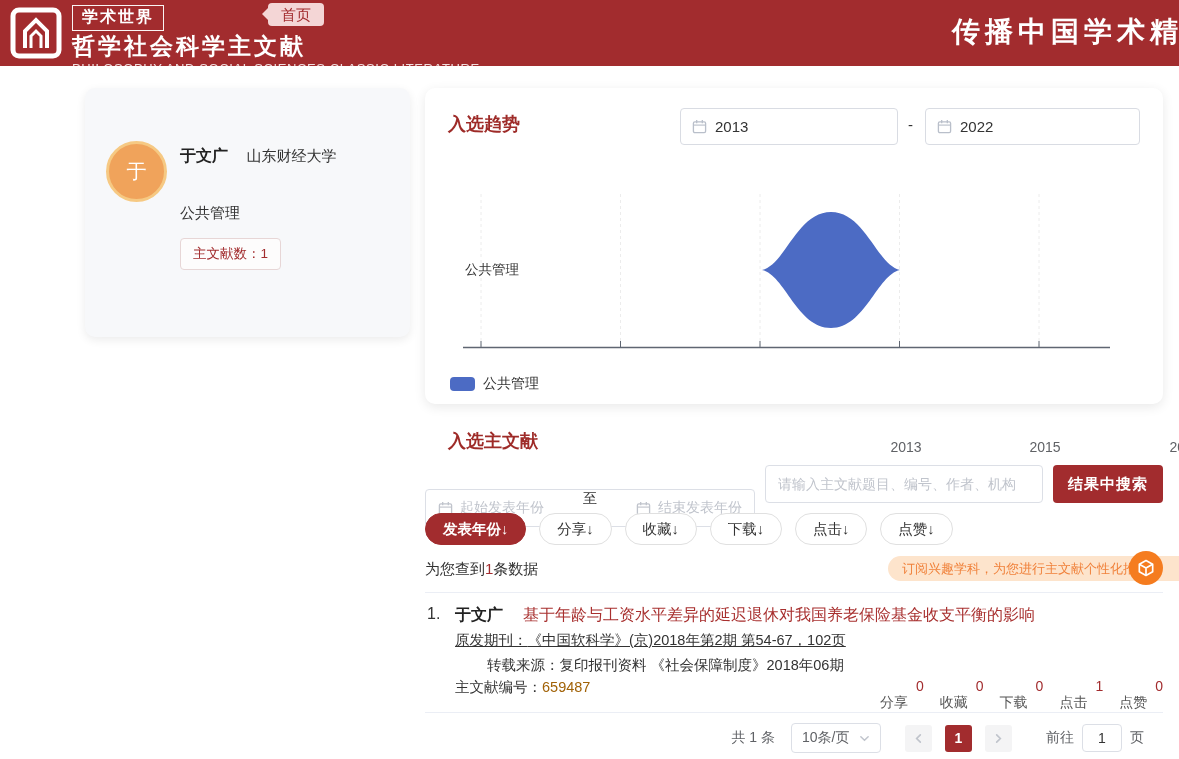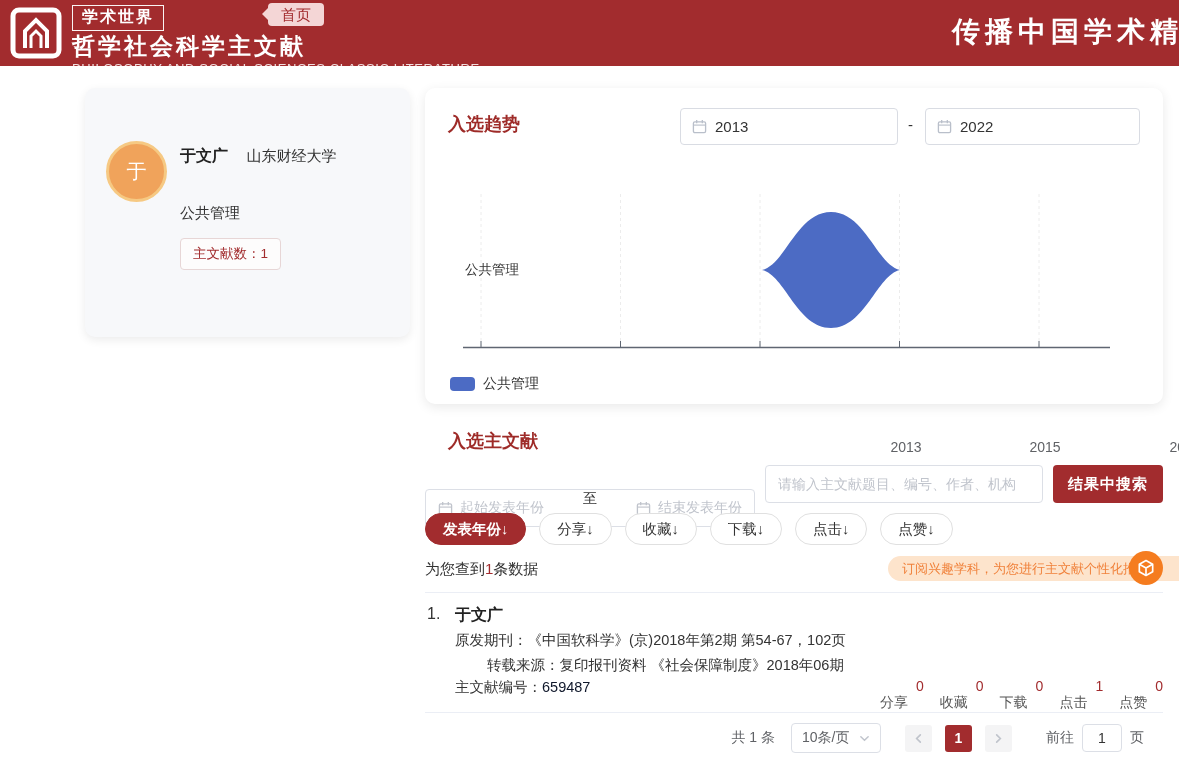--- a/index.html
+++ b/index.html
@@ -56,22 +56,22 @@
   .result-count .count-num { color:#A22C2E; }
   .subscribe-tip { position:absolute; left:888px; top:556px; height:25px; line-height:25px; padding:0 28px 0 14px; background:#FDE4CC; color:#F0813A; font-size:13px; border-radius:13px; white-space:nowrap; }
   .tip-icon-btn { position:absolute; left:1129px; top:551px; width:34px; height:34px; border-radius:50%; background:#F57C1F; display:flex; align-items:center; justify-content:center; cursor:pointer; }
   .divider { position:absolute; left:425px; width:738px; height:1px; background:#ebeef5; }
   .divider-1 { top:592px; } .divider-2 { top:712px; }
   .item-row1 { position:absolute; left:427px; top:605px; font-size:16px; display:flex; white-space:nowrap; }
   .item-index { color:#333; width:28px; }
   .item-author { font-weight:bold; color:#222; margin-right:20px; }
   .item-title { color:#A8302F; cursor:pointer; }
   .item-line { position:absolute; left:455px; font-size:14.5px; color:#333; white-space:nowrap; }
-  .item-source { top:631px; } .item-reprint { top:656px;margin-left:32px; } .item-docno { top:678px; }
-  .docno-num { color:#0f172a; }
+  .item-source { top:631px;text-decoration:underline; } .item-reprint { top:656px;margin-left:32px; } .item-docno { top:678px; }
+  .docno-num { color:#a16207; }
   .item-stats { position:absolute; right:16px; top:678px; display:flex; gap:16px; font-size:14px; }
   .stat { display:flex; gap:8px; }
   .stat-label { color:#555;margin-top:16px; }
   .stat-value { color:#A22C2E; }
   
   .pagination { position:absolute; left:406px; top:722px; width:738px; height:32px; display:flex; align-items:center; justify-content:flex-end; font-size:14px; color:#606266; }
   .page-total { margin-right:16px; }
   .page-size-select { width:90px; height:30px; border:1px solid #dcdfe6; border-radius:4px; display:flex; align-items:center; justify-content:space-between; padding:0 10px; cursor:pointer; background:#fff; }
   .page-btn { width:27px; height:27px; border-radius:3px; background:#f4f4f5; display:flex; align-items:center; justify-content:center; cursor:pointer; border:none; }
   .page-prev { margin-left:24px; } .page-next { margin-left:13px; }
@@ -207,20 +207,21 @@
     <path d="M12 3 L20 7.5 V16.5 L12 21 L4 16.5 V7.5 Z" fill="none" stroke="#fff" stroke-width="2" stroke-linejoin="round"></path>
     <path d="M4 7.5 L12 12 L20 7.5 M12 12 V21" fill="none" stroke="#fff" stroke-width="2" stroke-linejoin="round"></path>
   </svg>
 </div>
 
 <div class="divider divider-1"></div>
 
 <div class="item-row1">
   <span class="item-index">1.</span>
   <span class="item-author">于文广</span>
+  <span class="item-title">基于年龄与工资水平差异的延迟退休对我国养老保险基金收支平衡的影响</span>
 </div>
 <div class="item-line item-source">
   <span>原发期刊：</span><span>《中国软科学》(京)2018年第2期 第54-67，102页</span>
 </div>
 <div class="item-line item-reprint">
   <span>转载来源：</span><span>复印报刊资料 《社会保障制度》2018年06期</span>
 </div>
 <div class="item-line item-docno">
   <span>主文献编号：</span><span class="docno-num">659487</span>
 </div>

